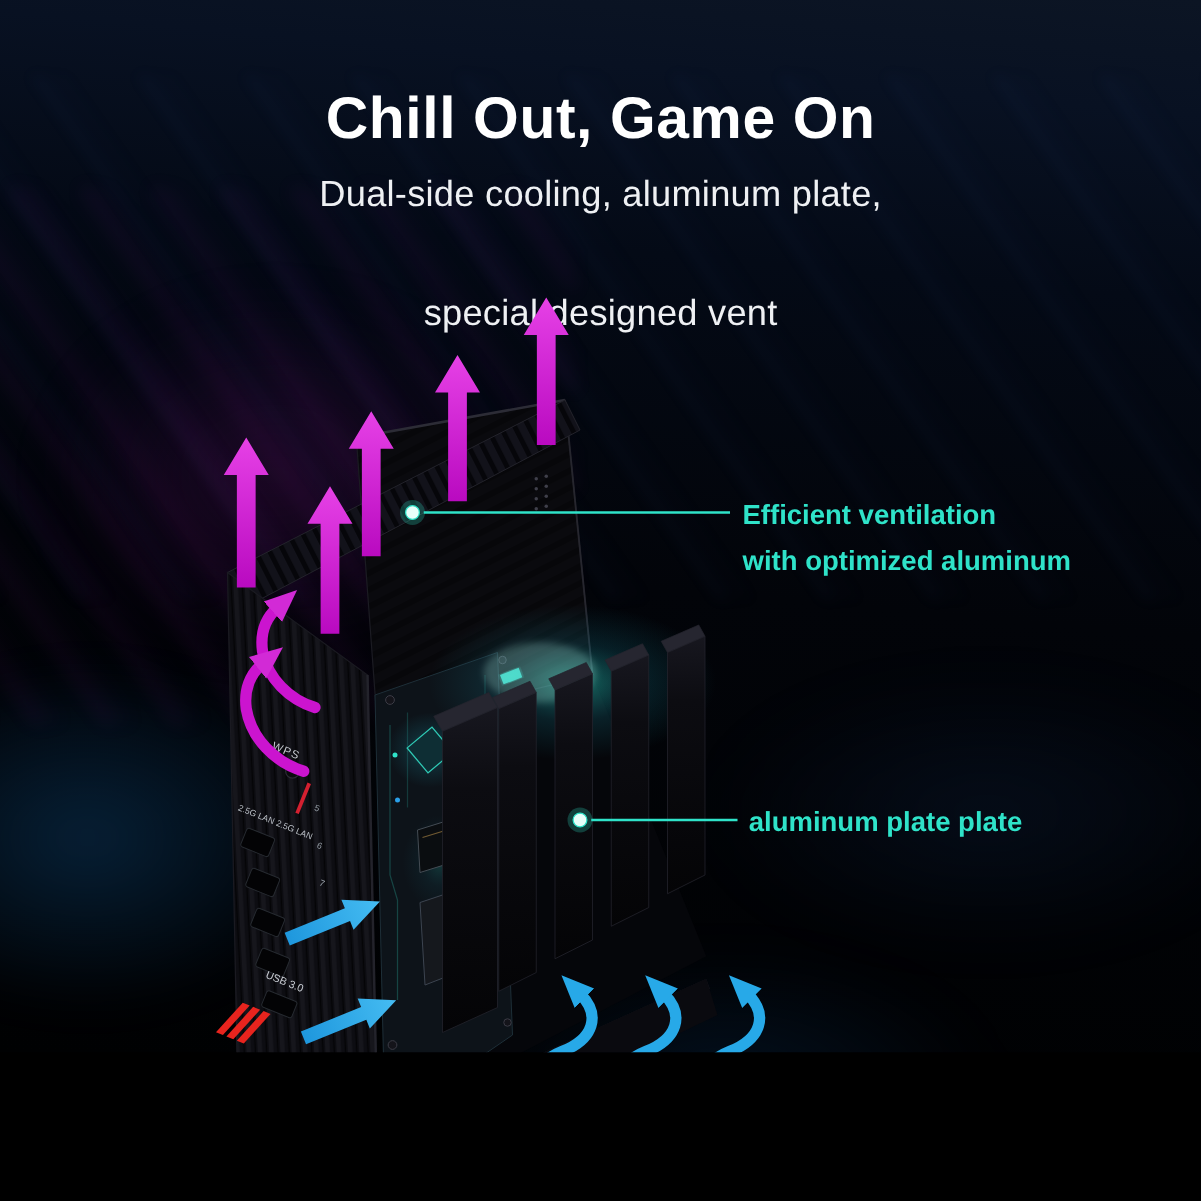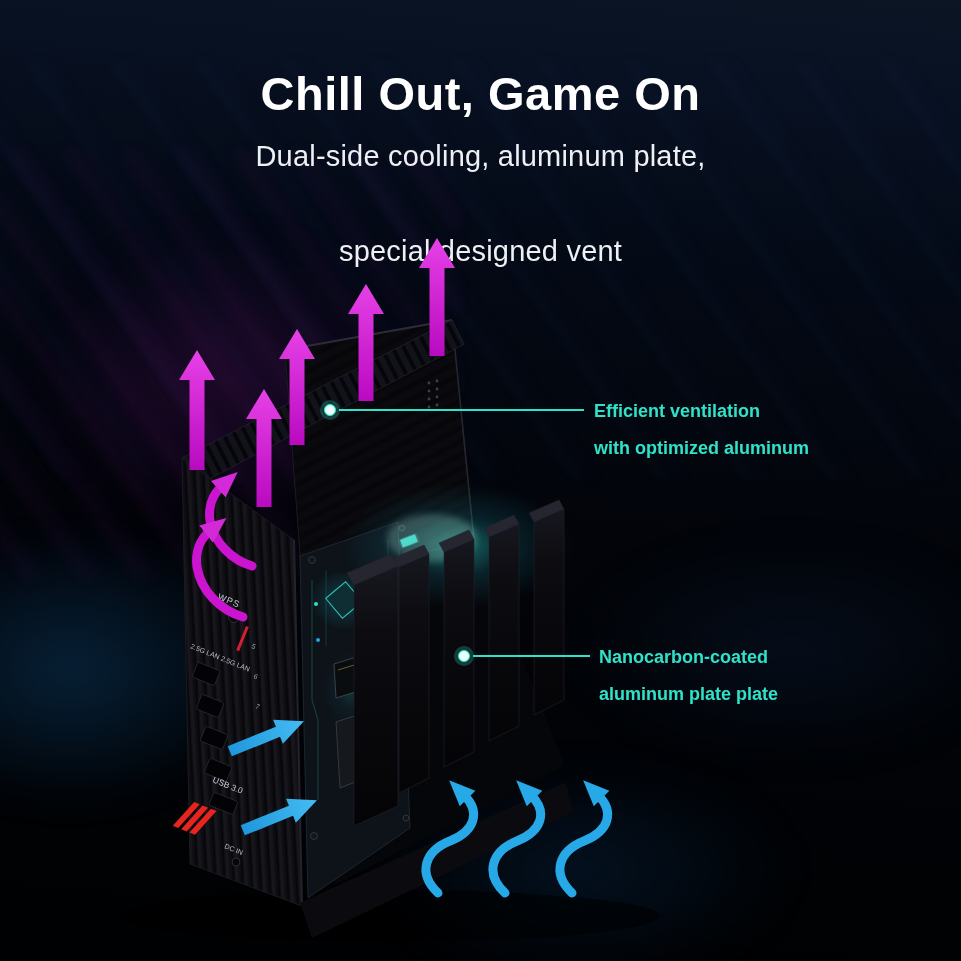--- a/index.html
+++ b/index.html
@@ -1,17 +1,17 @@
 <!DOCTYPE html>
 <html><head>
 <meta charset="utf-8">
 <style>
   html,body{margin:0;padding:0;background:#000;}
   .canvas{
-    position:relative;width:961px;height:961px;overflow:hidden;
+    position:relative;width:961px;height:842px;overflow:hidden;
     background:linear-gradient(185deg,#0c1524 0%,#081122 10%,#040a16 26%,#020409 55%,#000102 100%);
     font-family:"Liberation Sans",sans-serif;
   }
   .streaks-top{
     position:absolute;left:-80px;top:60px;width:1100px;height:420px;
     background:repeating-linear-gradient(55deg,rgba(70,110,190,0) 0 46px,rgba(70,110,190,0.05) 46px 52px,rgba(40,60,120,0.02) 52px 70px);
     filter:blur(5px);pointer-events:none;
   }
   .streaks-magenta{
     position:absolute;left:-60px;top:150px;width:520px;height:430px;
@@ -29,21 +29,21 @@
     background:radial-gradient(closest-side,rgba(50,110,200,0.10),rgba(50,110,200,0));}
 
   .hdr{position:absolute;left:0;width:100%;text-align:center;color:#fff;pointer-events:none;}
   .title{top:66px;font-size:47px;font-weight:700;letter-spacing:.5px;}
   .sub{font-size:29px;font-weight:400;color:#eef0f3;letter-spacing:.2px;}
   .sub1{top:140px;}
   .sub2{top:188px;margin-top:47px;}
 
   .illustration{position:absolute;left:0;top:0;}
 
-  .callout-text{position:absolute;color:#2fe3c9;font-weight:700;font-size:18px;line-height:37px;white-space:nowrap;}
+  .callout-text{position:absolute;color:#2fe3c9;font-weight:700;font-size:22px;line-height:37px;white-space:nowrap;}
   .callout-1{left:594px;top:393px;}
   .callout-2{left:599px;top:639px;}
   .callout-text span{display:block;}
 </style>
 </head>
 <body>
 
 <div class="canvas">
 
   <div class="streaks-top"></div>
@@ -225,17 +225,16 @@
       <circle cx="464" cy="656" r="10" fill="#2fe3c9" opacity="0.25"></circle>
       <circle cx="464" cy="656" r="5.5" fill="#e8fffa" stroke="#2fe3c9" stroke-width="1"></circle>
     </g>
   </svg>
 
   <div class="callout-text callout-1">
     <span>Efficient ventilation</span>
     <span>with optimized aluminum</span>
   </div>
   <div class="callout-text callout-2">
-    <span>Nanocarbon-coated</span>
     <span>aluminum plate plate</span>
   </div>
 
 </div>
 
 </body></html>

